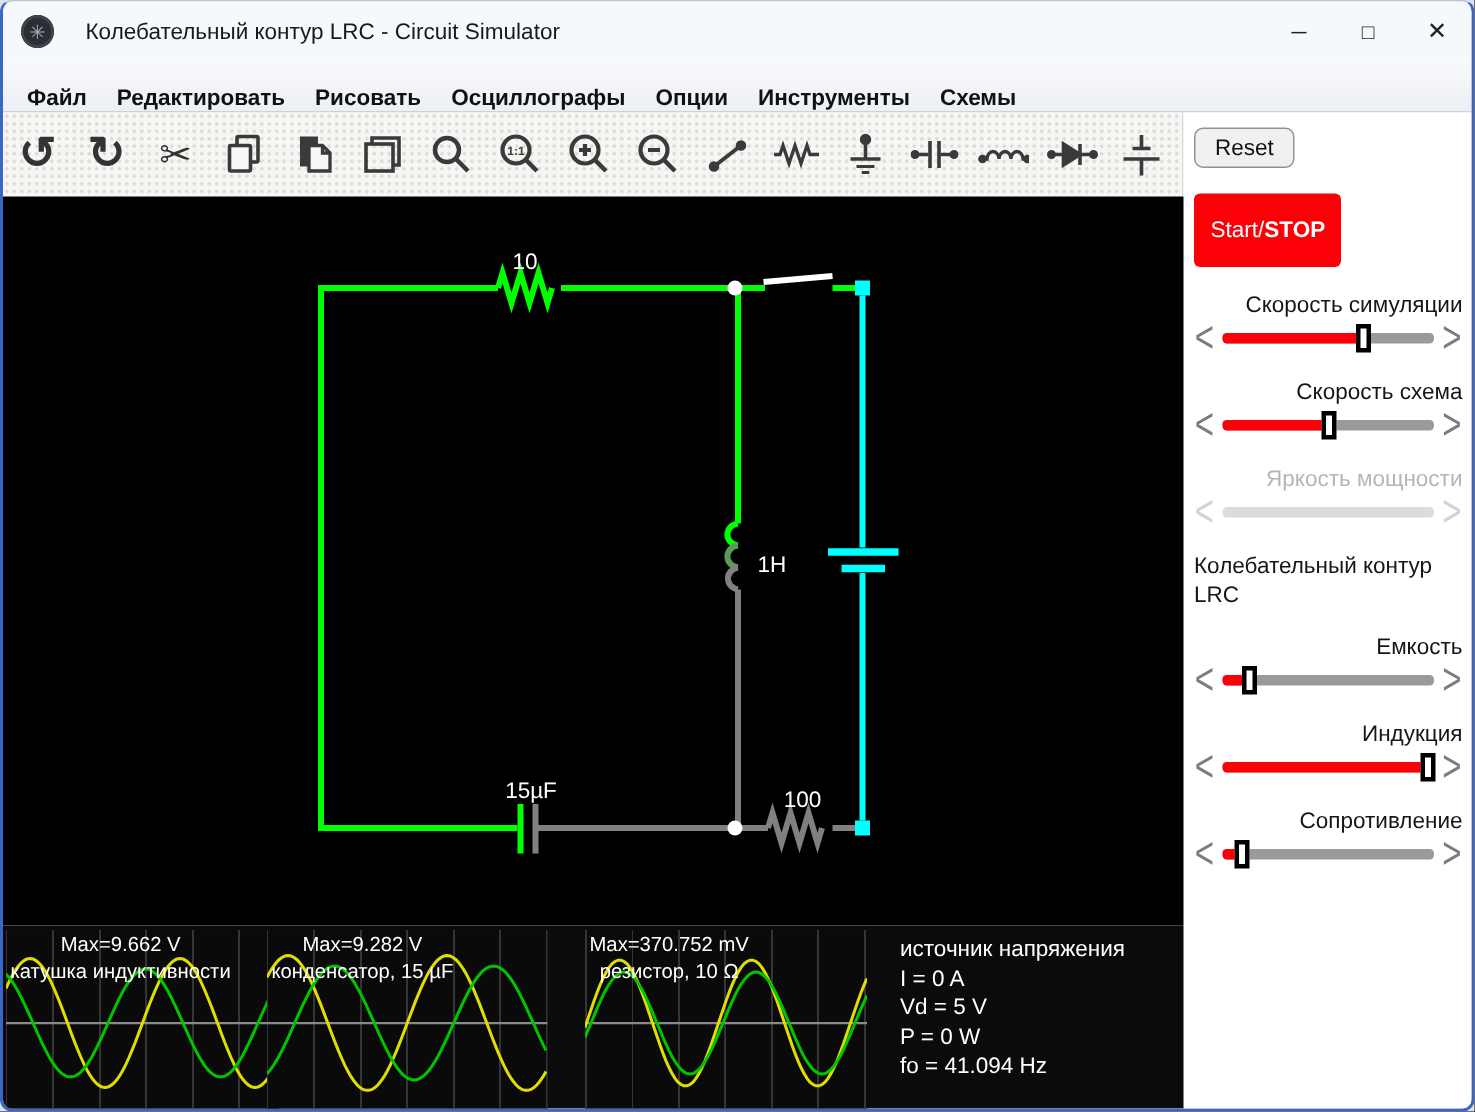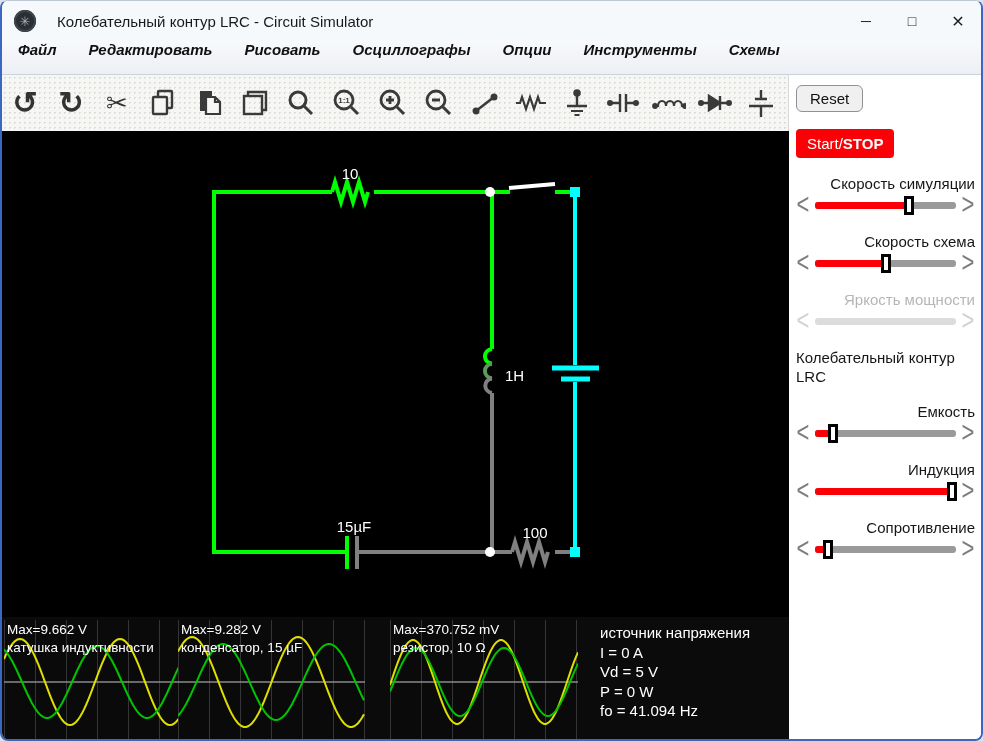--- a/index.html
+++ b/index.html
@@ -15,21 +15,21 @@
   .app-icon{ width:22px; height:22px; border-radius:50%; background:#2b2f34; margin-left:12px;
     color:#9fb0bd; font-size:13px; display:flex; align-items:center; justify-content:center;
     box-shadow: inset 0 0 0 2px #3c444c; }
   .title-text{ margin-left:21px; font-size:15px; color:#191919; }
   .win-controls{ margin-left:auto; display:flex; height:100%; }
   .win-btn{ width:46px; height:100%; display:flex; align-items:center; justify-content:center;
     font-size:14px; color:#222; cursor:default; }
   .win-btn.close{ font-size:16px; }
   
   .menubar{ height:34px; flex:0 0 auto; background:linear-gradient(#f8f9fb,#eceff4);
-    border-bottom:1px solid #cdd2d9; display:flex; align-items:flex-start; padding-left:16px; gap:32px;font-style:italic; }
+    border-bottom:1px solid #cdd2d9; display:flex; align-items:flex-end; padding-left:16px; gap:20px; }
   .menu-item{ font-size:15px; font-weight:700; color:#111; }
   
   .main{ flex:1; display:flex; min-height:0; }
   .left-col{ width:787px; flex:0 0 auto; display:flex; flex-direction:column; }
   
   .toolbar{ height:56px; flex:0 0 auto; background-color:#f6f6f4;
     background-image:radial-gradient(#dddcd6 1px, transparent 1px); background-size:5px 5px;
     display:flex; align-items:center; padding:0 6px; gap:12px; border-right:1px solid #d8d8d8; }
   .tb-icon{ width:34px; height:34px; display:flex; align-items:center; justify-content:center; flex:0 0 auto; }
   .tb-icon svg{ display:block; }
@@ -37,28 +37,28 @@
   .glyph-cut{ font-size:26px; color:#333; }
   
   .canvas{ height:486px; flex:0 0 auto; background:#000; position:relative; }
   .canvas svg{ position:absolute; inset:0; }
   .cir-label{ fill:#fff; font-size:15px; font-family:"Liberation Sans",sans-serif; }
   
   .scopes{ flex:1; background:#0b0b0b; position:relative; }
   .scope{ position:absolute; top:3px; height:120px; background:#0a0a0a;
     background-image:repeating-linear-gradient(90deg, #353535 0 1px, transparent 1px 31px); }
   .scope svg{ position:absolute; inset:0; }
-  .scope-labels{ position:absolute; top:1px; left:3px; color:#fff; font-size:13.5px; line-height:18px; white-space:nowrap; }
+  .scope-labels{ position:absolute; top:1px; left:3px; color:#fff; font-size:13.5px; line-height:18px; white-space:nowrap;text-align:center; }
   .info-panel{ position:absolute; left:598px; top:6px; color:#fff; font-size:15px; line-height:19.5px; }
   
   .sidebar{ flex:1; background:#fff; padding:10px 6px 0 7px; overflow:hidden; }
   .reset-btn{ font-family:"Liberation Sans",sans-serif; font-size:15px; color:#111;
     background:#f0f0f0; border:1px solid #919191; border-radius:6px; padding:4px 13px; }
   .startstop-btn{ display:block; margin-top:17px; font-family:"Liberation Sans",sans-serif;
-    font-size:15px; color:#fff; background:#fb0007; border:none; border-radius:4px; padding:6px 11px; }
+    font-size:15px; color:#fff; background:#fb0007; border:none; border-radius:4px; padding:16px 11px; }
   .startstop-btn b{ font-weight:700; }
   .slider-group{ margin-top:17px; }
   .slider-label{ font-size:15px; color:#161616; margin-bottom:2px;text-align:right; }
   .slider-row{ display:flex; align-items:center; height:22px; }
   .sl-arrow{ font-size:22px; color:#7d7d7d; width:14px; line-height:20px; text-align:center;
     transform:scaleY(1.35); font-weight:400; }
   .sl-track{ position:relative; flex:1; height:7px; background:#9a9a9a; border-radius:3px; margin:0 5px; }
   .sl-fill{ position:absolute; left:0; top:0; height:100%; background:#fb0007; border-radius:3px 0 0 3px; }
   .sl-thumb{ position:absolute; top:-6px; width:10px; height:19px; background:#fff;
     border:3px solid #000; transform:translateX(-50%); }

